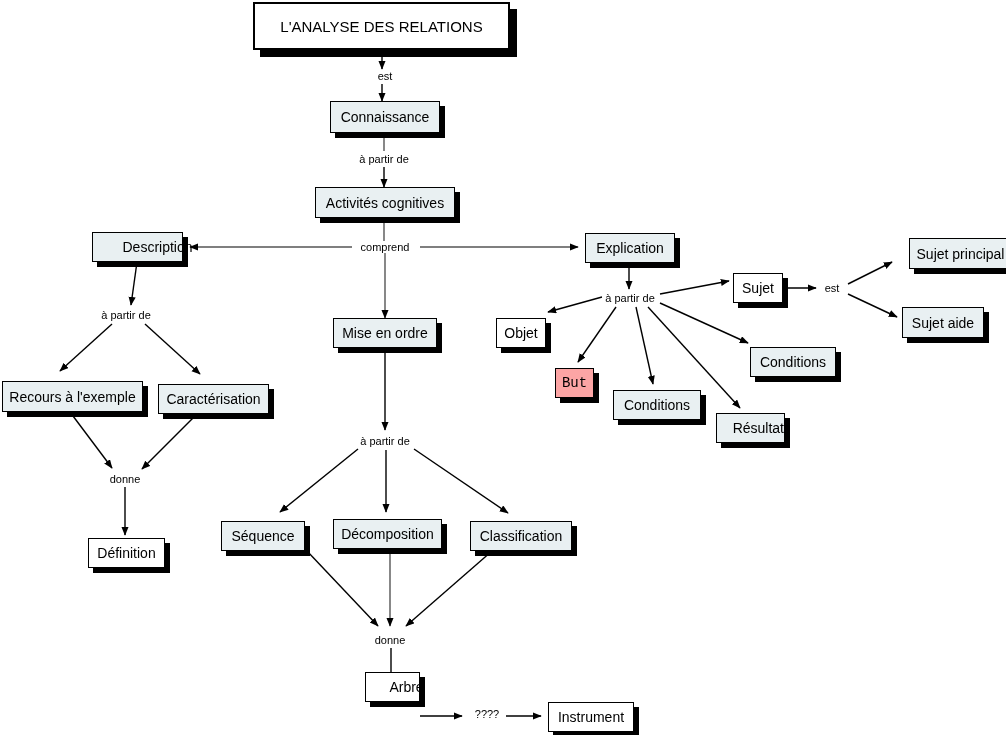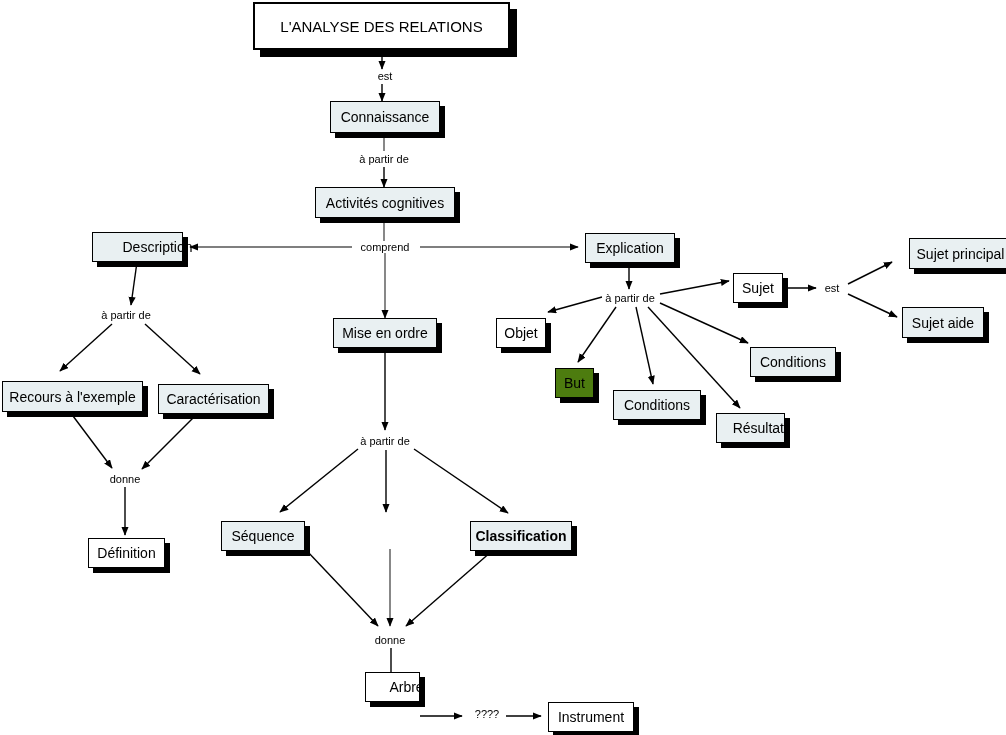--- a/index.html
+++ b/index.html
@@ -149,21 +149,21 @@
   </div>
   <div class="node" style="left: 897px; top: 238px; width: 103px; height: 31px; background: rgb(233, 240, 242); margin-left: 12px;">
     <span>Sujet principal</span>
   </div>
   <div class="node" style="left: 902px; top: 307px; width: 82px; height: 31px; background: rgb(233, 240, 242);">
     <span>Sujet aide</span>
   </div>
   <div class="node white" style="left: 496px; top: 318px; width: 50px; height: 30px; background: rgb(255, 255, 255);">
     <span>Objet</span>
   </div>
-  <div class="node" style="left: 555px; top: 368px; width: 39px; height: 30px; background: #4d7c0f;">
+  <div class="node" style="left: 555px; top: 368px; width: 39px; height: 30px; background: #fca5a5; font-family: Liberation Mono, monospace;">
     <span>But</span>
   </div>
   <div class="node" style="left: 613px; top: 390px; width: 88px; height: 30px; background: rgb(233, 240, 242);">
     <span>Conditions</span>
   </div>
   <div class="node" style="left: 716px; top: 413px; width: 69px; height: 30px; background: rgb(233, 240, 242); justify-content: flex-end;">
     <span>Résultat</span>
   </div>
   <div class="node" style="left: 750px; top: 347px; width: 86px; height: 30px; background: rgb(233, 240, 242);">
     <span>Conditions</span>
@@ -176,21 +176,24 @@
   </div>
   <div class="node" style="left: 158px; top: 384px; width: 111px; height: 30px; background: rgb(233, 240, 242);">
     <span>Caractérisation</span>
   </div>
   <div class="node white" style="left: 88px; top: 538px; width: 77px; height: 30px; background: rgb(255, 255, 255);">
     <span>Définition</span>
   </div>
   <div class="node" style="left: 221px; top: 521px; width: 84px; height: 30px; background: rgb(233, 240, 242);">
     <span>Séquence</span>
   </div>
-  <div class="node" style="left: 470px; top: 521px; width: 102px; height: 30px; background: rgb(233, 240, 242); font-weight: bold;">
+  <div class="node" style="left: 333px; top: 519px; width: 109px; height: 30px; background: rgb(233, 240, 242);">
+    <span>Décomposition</span>
+  </div>
+  <div class="node" style="left: 470px; top: 521px; width: 102px; height: 30px; background: rgb(233, 240, 242);">
     <span>Classification</span>
   </div>
   <div class="node white" style="left: 365px; top: 672px; width: 55px; height: 30px; background: rgb(255, 255, 255); padding-left: 28px;">
     <span>Arbre</span>
   </div>
   <div class="node white" style="left: 548px; top: 702px; width: 86px; height: 30px; background: rgb(255, 255, 255);">
     <span>Instrument</span>
   </div>
 
   <div class="linklabel" style="left:385px; top:76px;">est</div>

